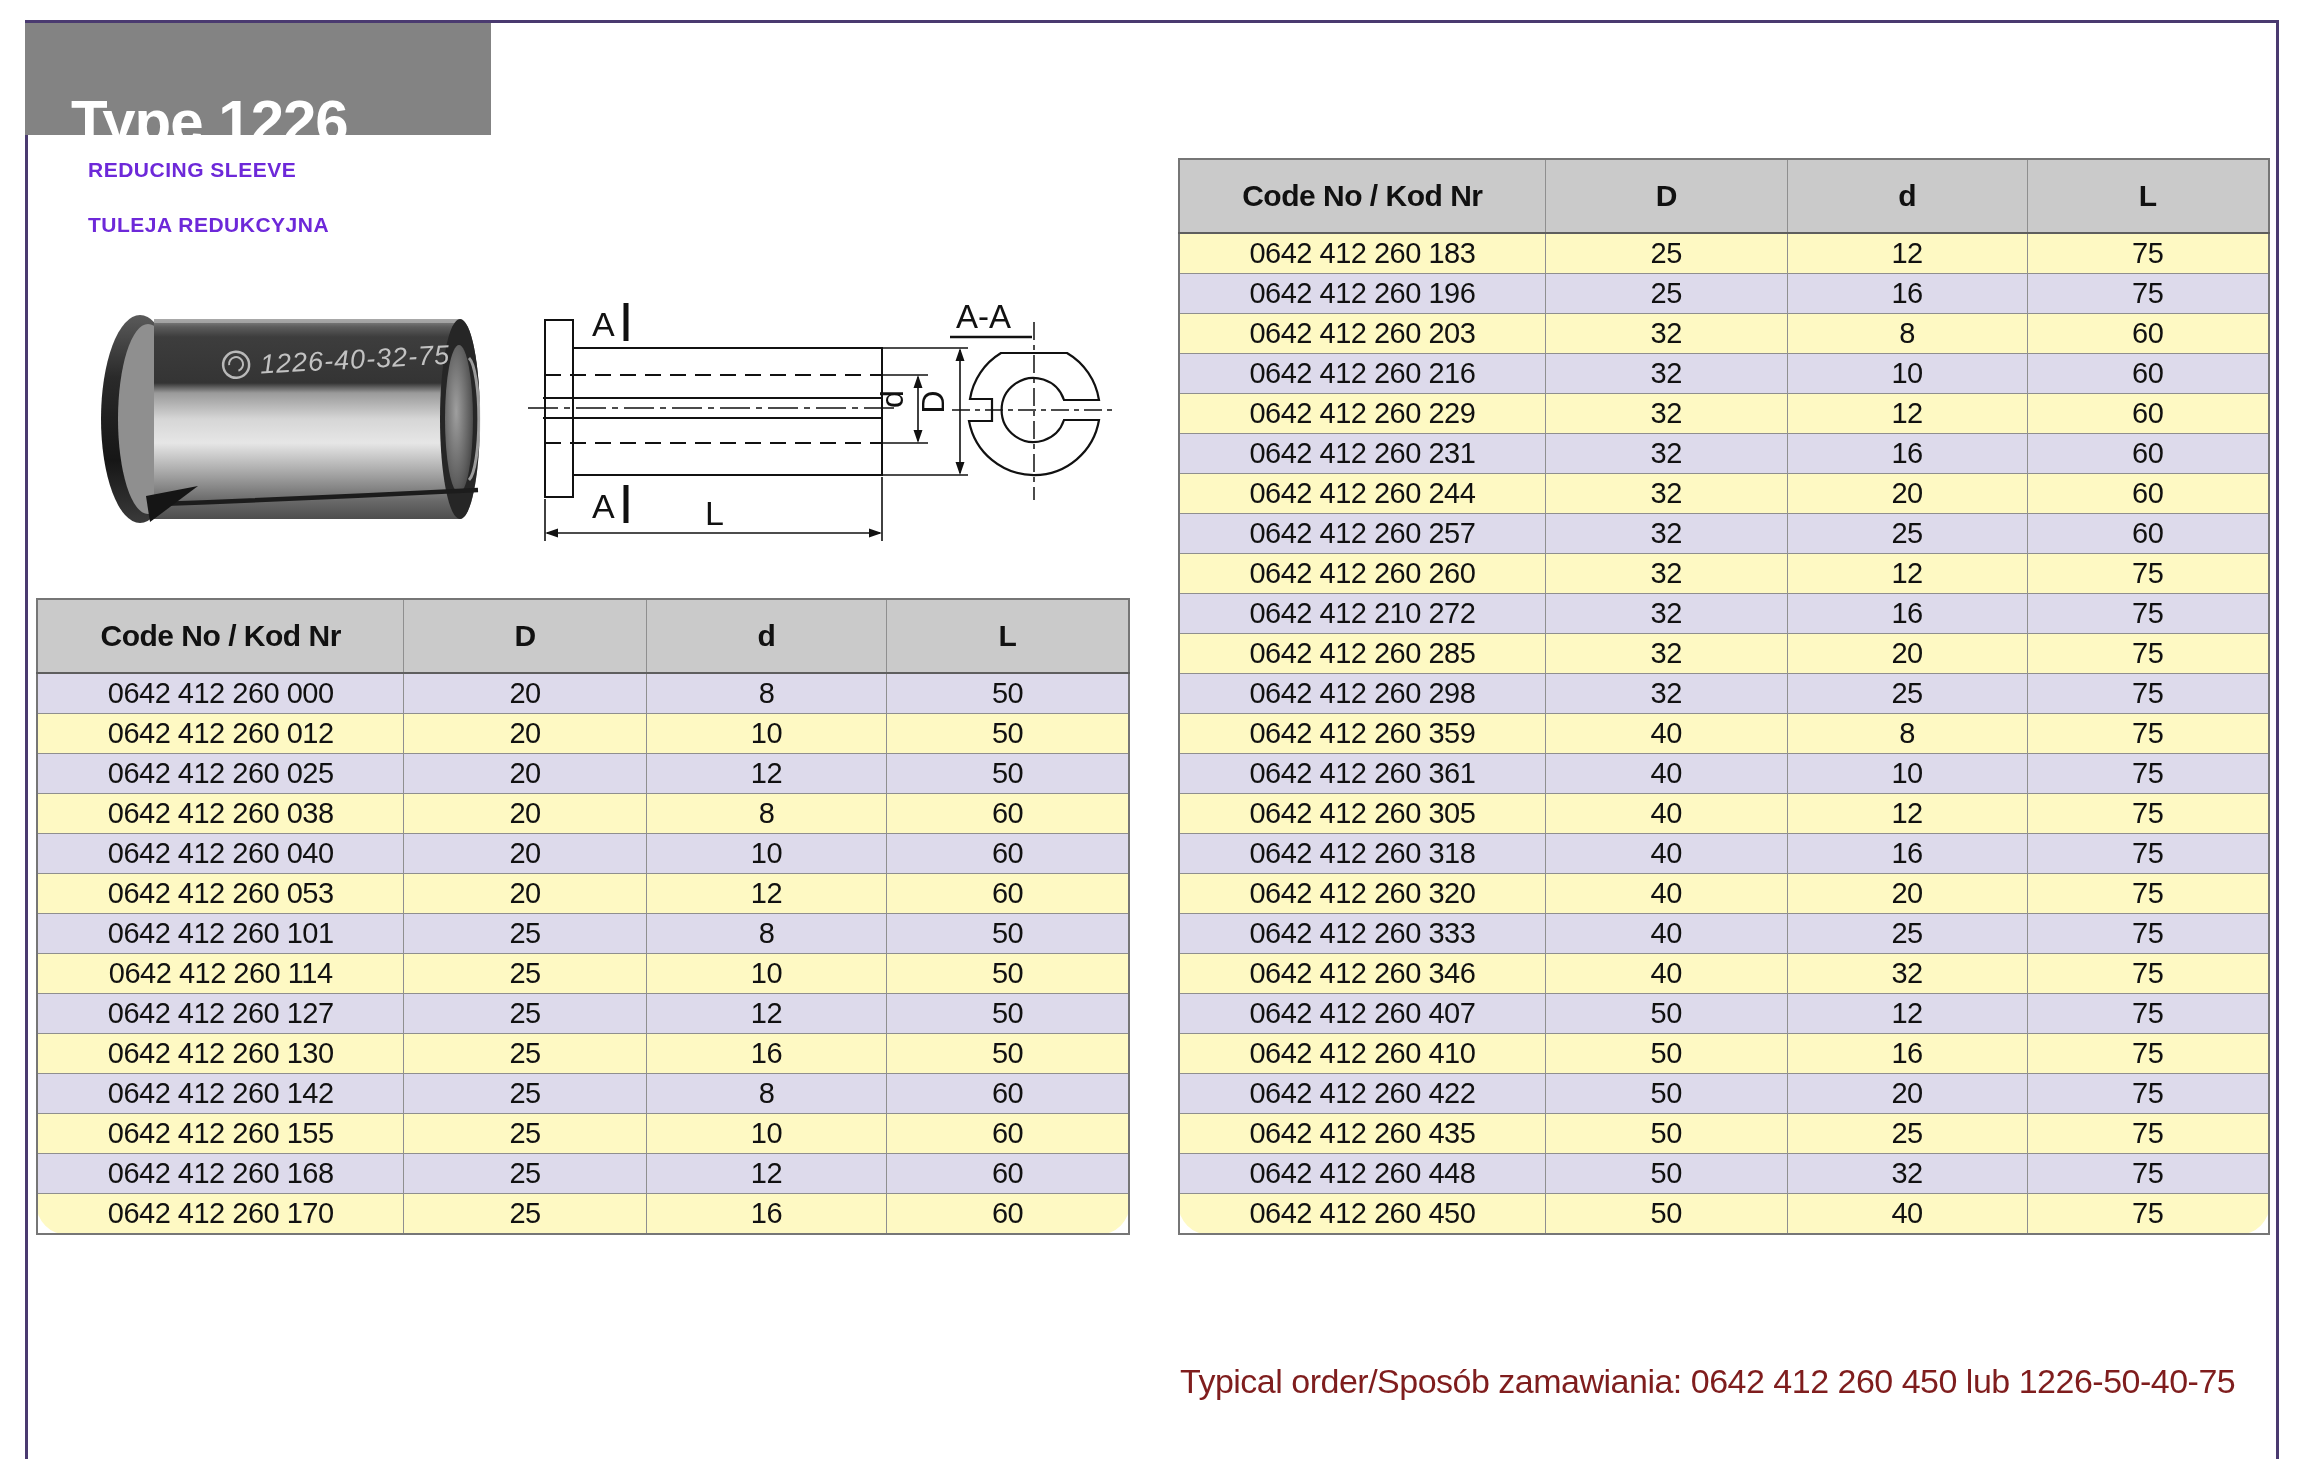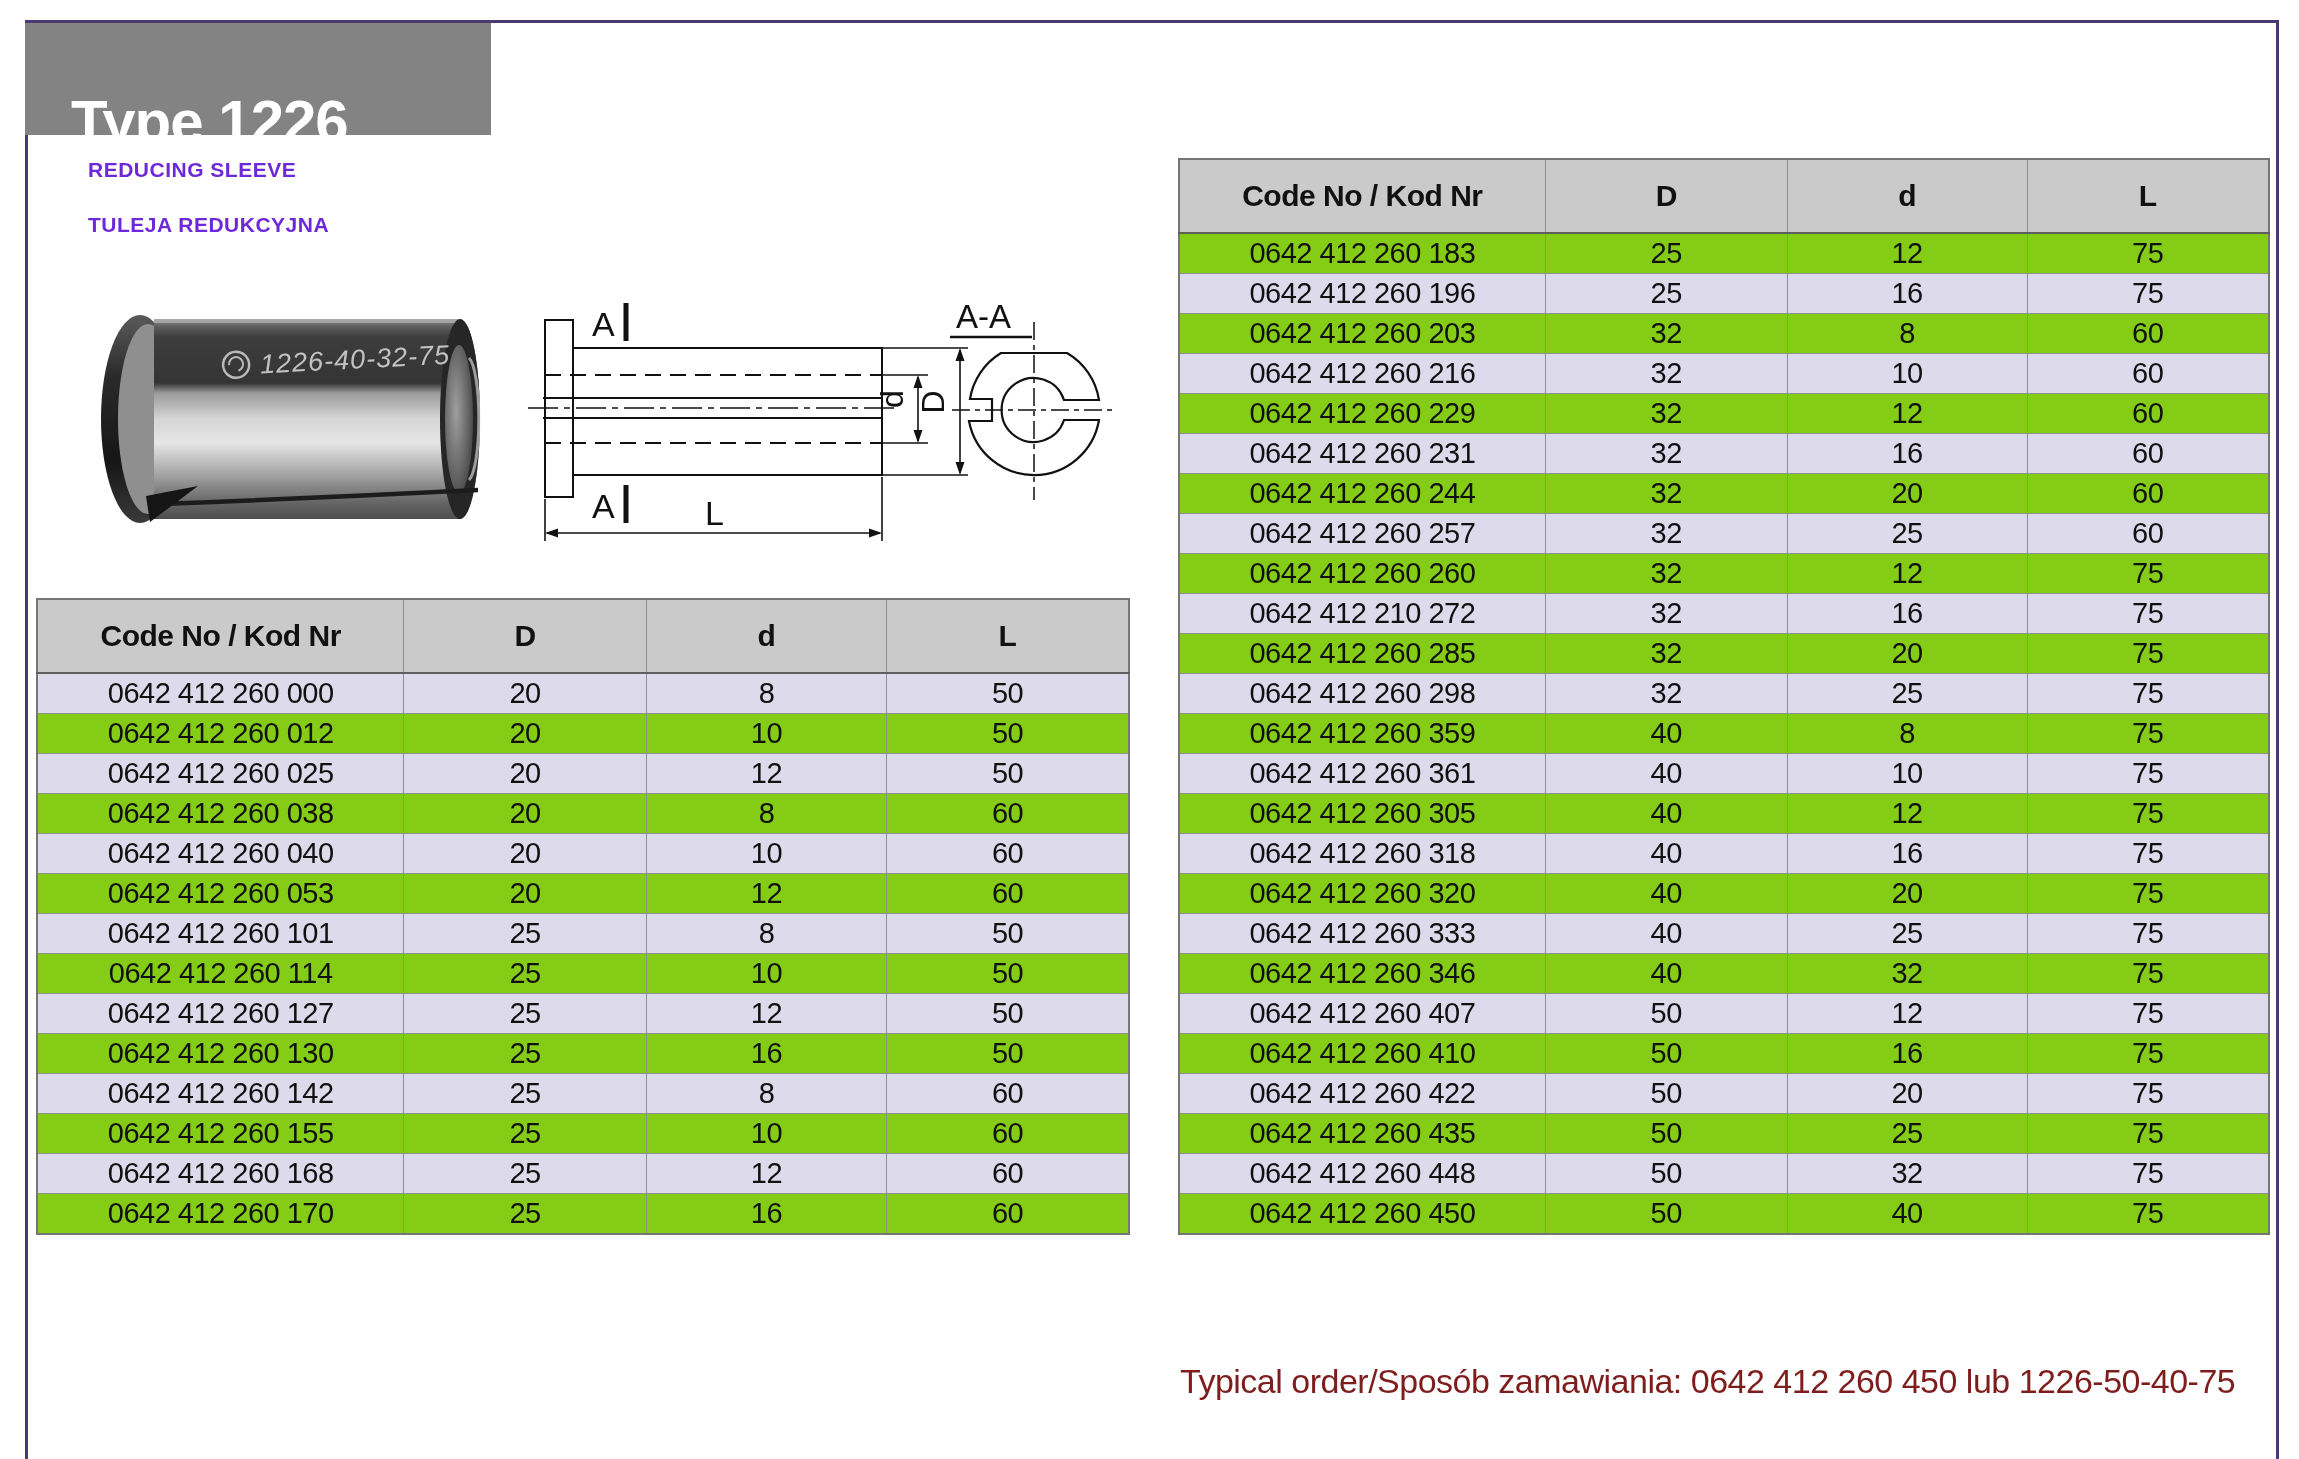--- a/index.html
+++ b/index.html
@@ -15,21 +15,21 @@
     font-size:60px;font-weight:bold;color:#ffffff;letter-spacing:-1px;white-space:nowrap;margin-top:44px;}
   
   .subtitle{position:absolute;left:88px;font-size:21px;font-weight:bold;color:#6d28d9;
     letter-spacing:.5px;white-space:nowrap;}
   .sub-en{top:158px;} .sub-pl{top:213px;}
   
   .photo-box{position:absolute;left:88px;top:288px;width:425px;height:272px;}
   .draw-box{position:absolute;left:520px;top:285px;width:480px;height:300px;}
   .section-box{position:absolute;left:936px;top:288px;width:210px;height:245px;}
   
-  .dtable{position:absolute;border-collapse:collapse;table-layout:fixed;background:#84cc16;}
+  .dtable{position:absolute;border-collapse:collapse;table-layout:fixed;background:#fef9c3;border-radius:32px;}
   .dtable,.dtable th,.dtable td{border:1px solid #8f8f8f;}
   .dtable{border:2px solid #767676;}
   .dtable th{height:70px;background:#cacaca;font-size:30px;font-weight:bold;
     border-bottom:2px solid #5e5e5e;letter-spacing:-0.5px;}
   .dtable td{height:39px;text-align:center;font-size:29px;letter-spacing:-0.5px;
     padding:0;white-space:nowrap;}
   .dtable tr.shaded td{background:#dddaeb;}
   #table-left{left:36px;top:598px;width:1094px;}
   #table-right{left:1178px;top:158px;width:1092px;}
   .footer-note{position:absolute;left:1180px;top:1362px;font-size:34px;color:#7f1d1d;

